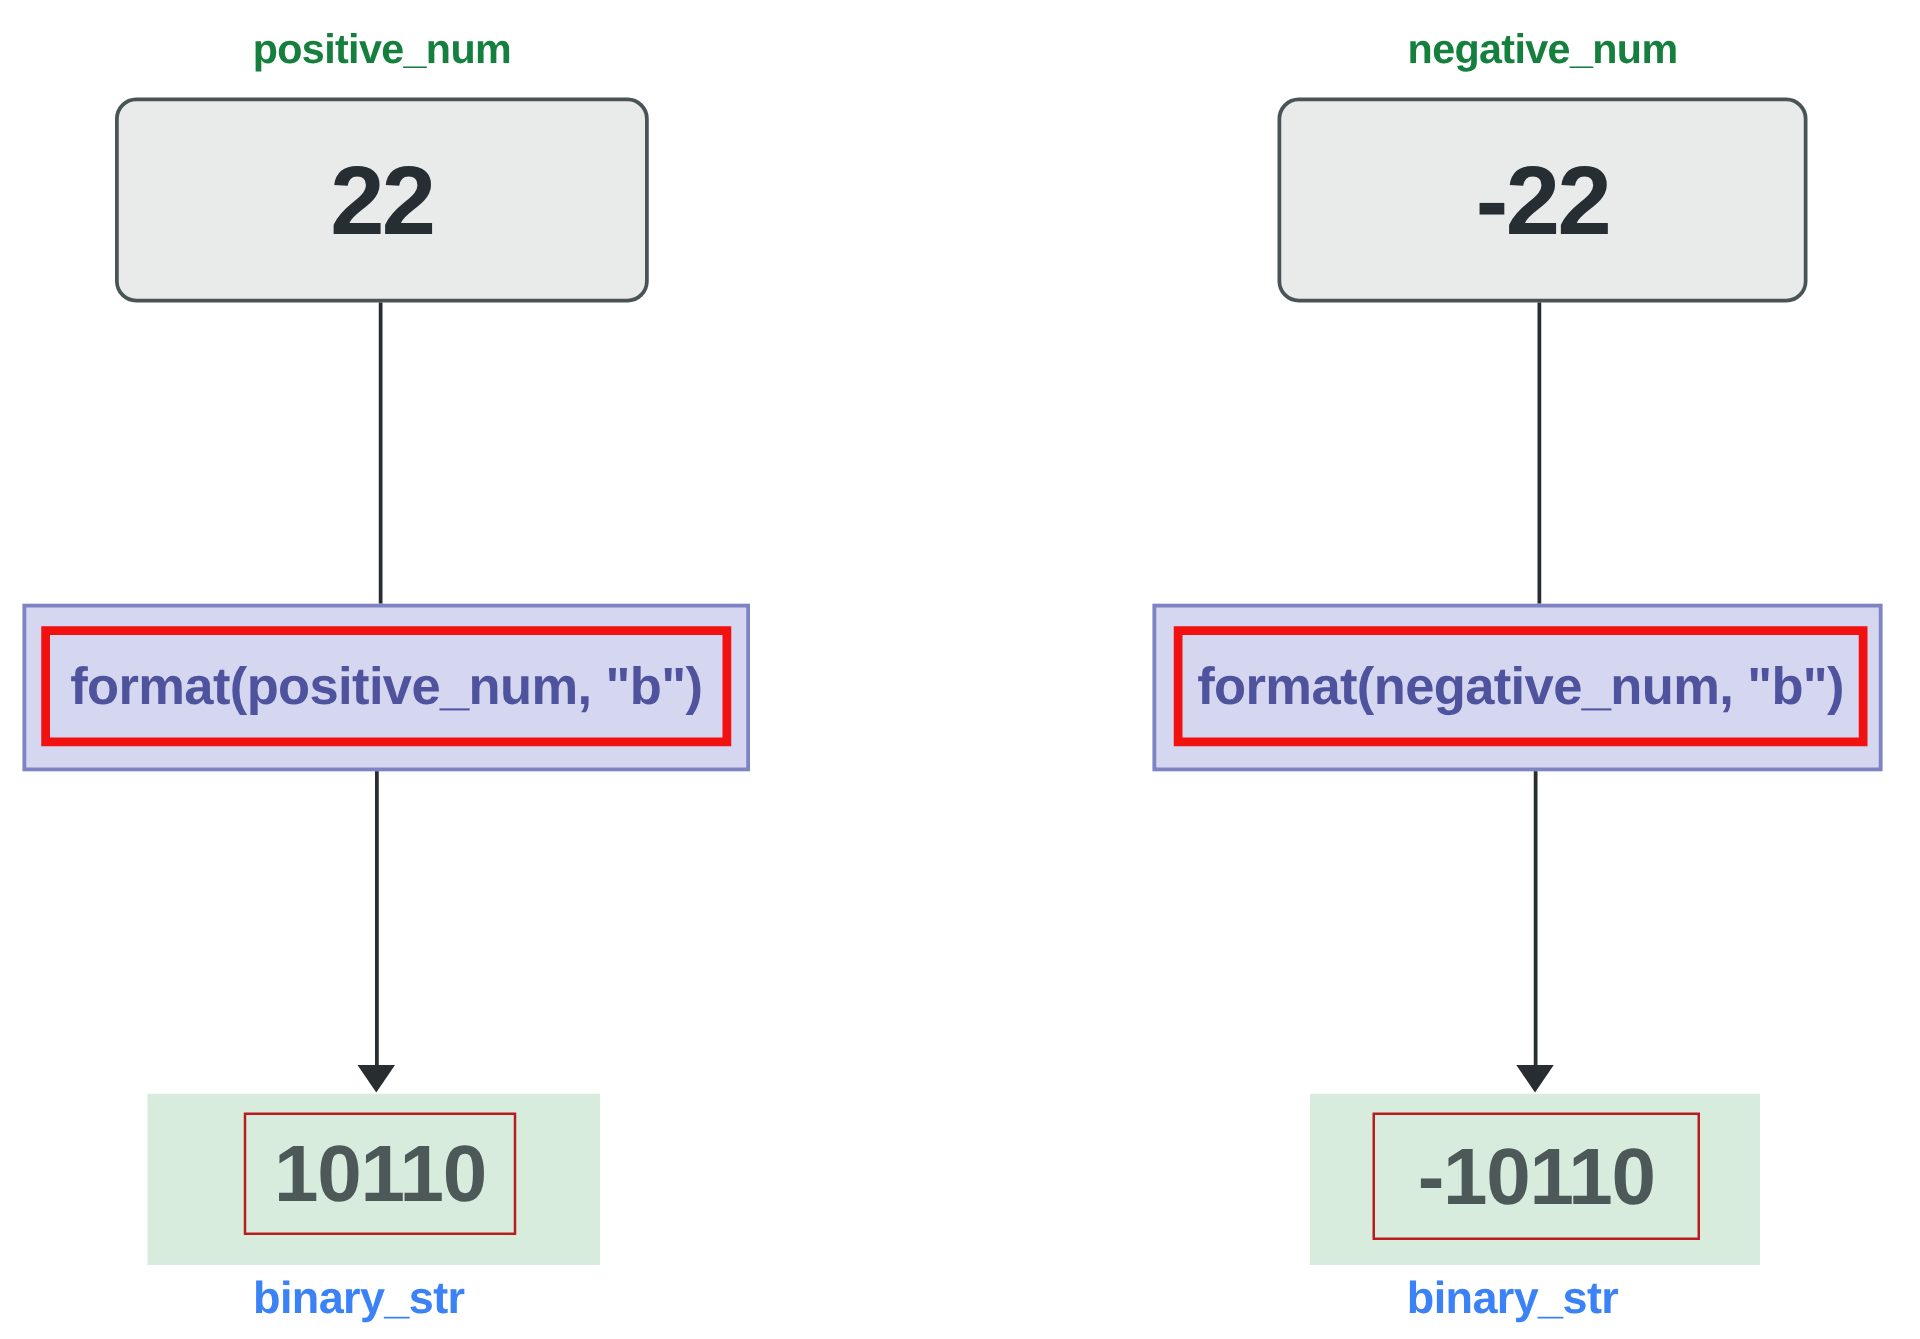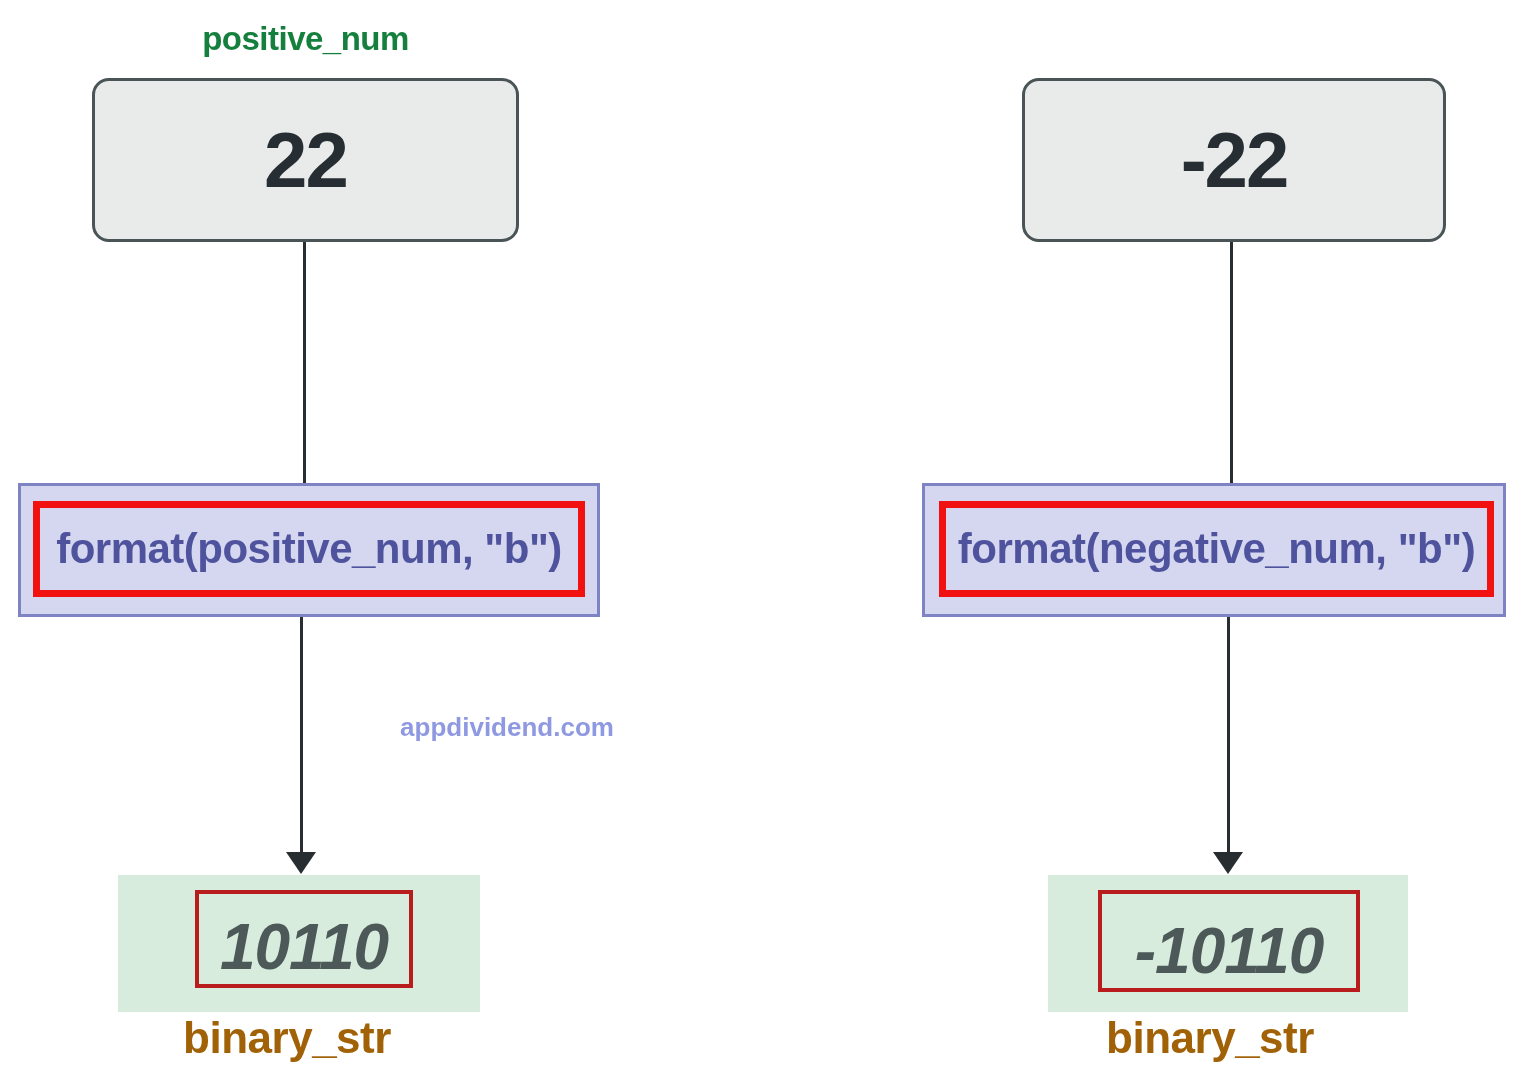--- a/index.html
+++ b/index.html
@@ -105,45 +105,44 @@
   
   .result-box {
     position: absolute;
     top: 875px;
     height: 137px;
     background: #d7ecdd;
   }
   .result-red-frame {
     position: absolute;
     box-sizing: border-box;
-    border: 4px solid #b91c1c;
-    display: flex;
-    align-items: flex-end;
-    justify-content: center;
-    font-style: italic;
+    border: 2px solid #b91c1c;
+    display: flex;
+    align-items: center;
+    justify-content: center;
   }
   .result-text {
     font-size: 64px;
     font-weight: 600;
     color: #4d5858;
     letter-spacing: -1px;
     white-space: nowrap;
   }
 
   
   .result-label {
     position: absolute;
     top: 1014px;
     height: 48px;
     display: flex;
     align-items: center;
     justify-content: center;
-    font-size: 44px;
-    font-weight: 600;
-    color: #a16207;
+    font-size: 36px;
+    font-weight: 600;
+    color: #3b82f6;
     letter-spacing: -0.5px;
   }
 </style>
 </head>
 <body>
 
 <div class="canvas">
 
   <div class="var-label" style="left:92px; width:427px;">positive_num</div>
 
@@ -155,30 +154,30 @@
 
   <div class="func-box" style="left:18px; width:582px;">
     <div class="func-red-frame">
       <span class="func-text">format(positive_num, "b")</span>
     </div>
   </div>
 
   <div class="vline" style="left:300px; top:617px; height:236px;"></div>
   <div class="arrowhead" style="left:286px; top:852px;"></div>
 
-  <div class="watermark">appdividend.com</div>
 
   <div class="result-box" style="left:118px; width:362px;">
     <div class="result-red-frame" style="left:77px; top:15px; width:218px; height:98px;">
       <span class="result-text">10110</span>
     </div>
   </div>
 
   <div class="result-label" style="left:106px; width:362px;">binary_str</div>
 
+  <div class="var-label" style="left:1022px; width:424px;">negative_num</div>
 
   <div class="value-box" style="left:1022px; width:424px;align-items:center;">
     <span class="value-text">-22</span>
   </div>
 
   <div class="vline" style="left:1230px; top:242px; height:241px;"></div>
 
   <div class="func-box" style="left:922px; width:584px;">
     <div class="func-red-frame" style="left:14px; right:9px;">
       <span class="func-text">format(negative_num, "b")</span>

